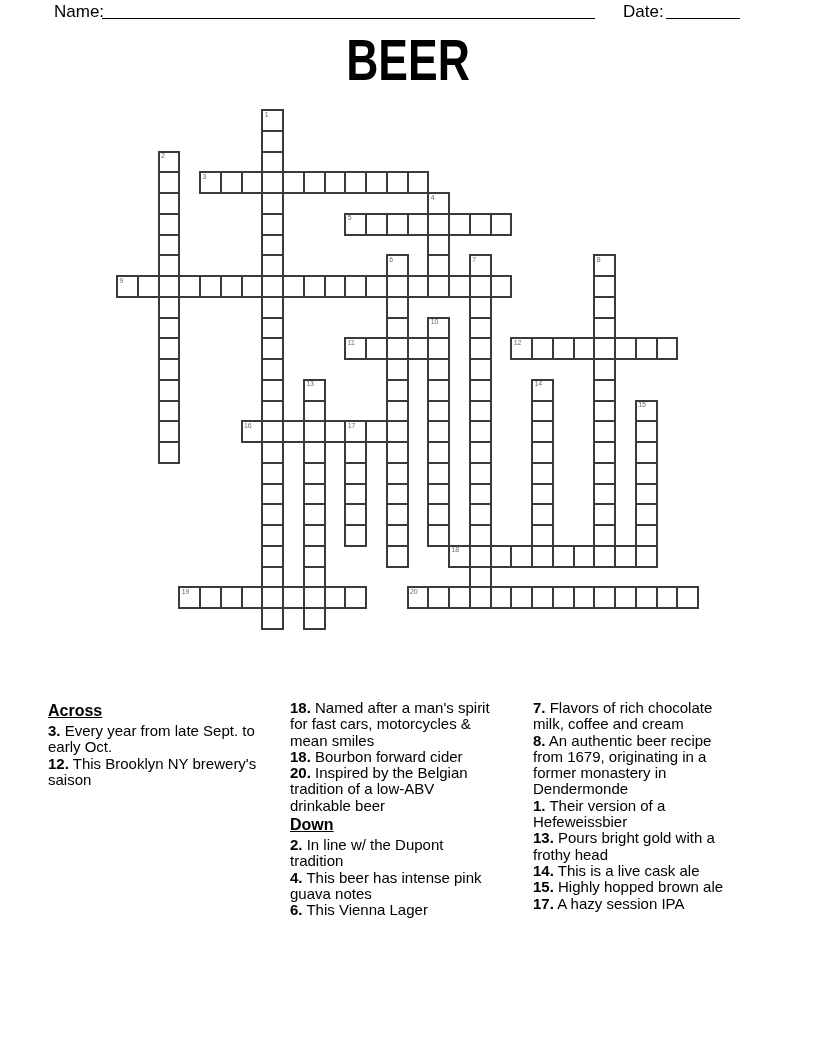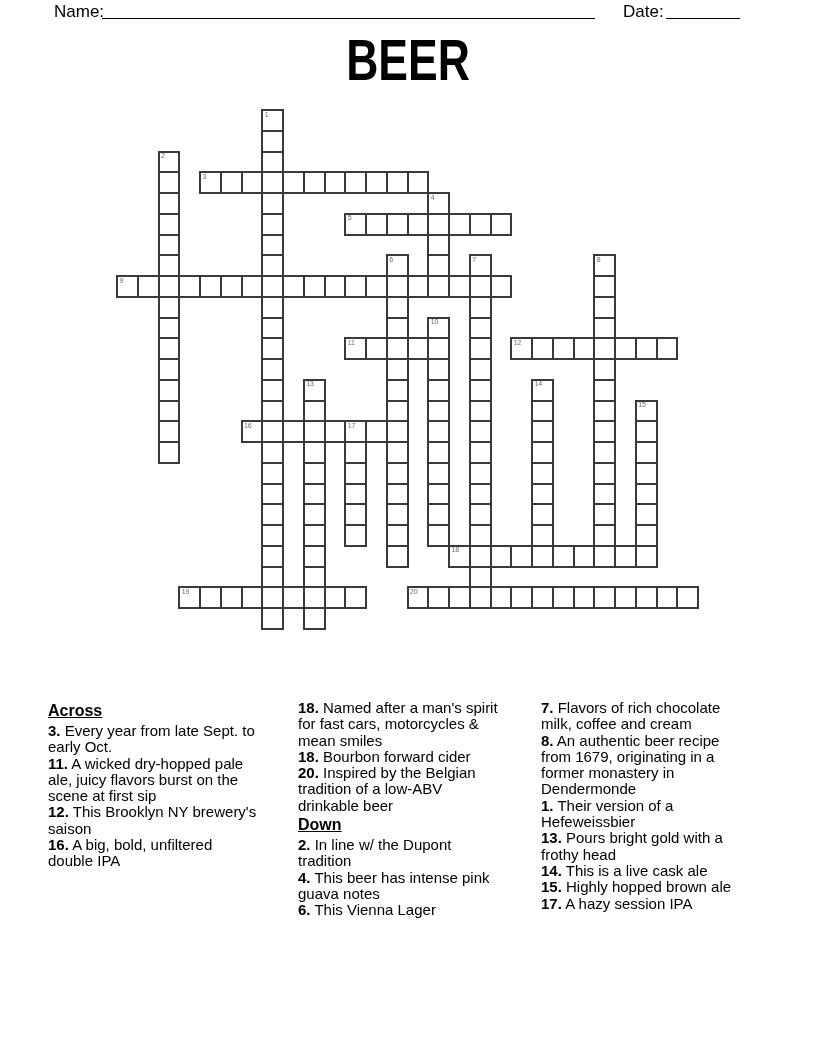--- a/index.html
+++ b/index.html
@@ -9,21 +9,21 @@
   .blank-line{position:absolute;top:2px;height:16px;border-bottom:1.6px solid #000;}
   .title{position:absolute;left:0;right:0;top:31px;text-align:center;
          font-size:57px;font-weight:bold;line-height:58px;transform:scaleX(0.78);}
   .grid{position:absolute;left:0;top:0;width:816px;height:700px;}
   .cell{position:absolute;width:22.75px;height:22.75px;box-sizing:border-box;
         border:2px solid #3a3a3a;background:#fff;}
   .cnum{position:absolute;top:-0.5px;left:1.5px;font-size:7px;line-height:8px;
         color:#6b6b6b;letter-spacing:-0.2px;}
   .clues{position:absolute;top:700px;left:48px;display:flex;}
   .clue-col{font-size:15px;line-height:16.3px;}
-  .clue-col:nth-child(1){width:212px;margin-right:38px;}
+  .clue-col:nth-child(1){width:212px;margin-right:30px;}
   .clue-col:nth-child(2){width:203px;margin-right:40px;}
   .clue-col:nth-child(3){width:212px;}
   .clue-heading{font-size:16px;font-weight:bold;text-decoration:underline;
                 line-height:19px;margin:1px 0 3px 0;}
   .clue{margin:0;}
   .clue b{font-weight:bold;}
 </style>
 </head>
 <body>
 
@@ -286,23 +286,21 @@
       <div class="cell" style="left: 344.25px; top: 461.75px;"></div>
       <div class="cell" style="left: 344.25px; top: 482.5px;"></div>
       <div class="cell" style="left: 344.25px; top: 503.25px;"></div>
       <div class="cell" style="left: 344.25px; top: 524px;"></div>
     </div>
 
   <div class="clues">
       <div class="clue-col">
         <div class="clue-heading">Across</div>
         <div class="clue"><b>3.</b> Every year from late Sept. to early Oct.</div>
-        <div class="clue"><b>11.</b> A wicked dry-hopped pale ale, juicy flavors burst on the scene at first sip</div>
         <div class="clue"><b>12.</b> This Brooklyn NY brewery's saison</div>
-        <div class="clue"><b>16.</b> A big, bold, unfiltered double IPA</div>
       </div>
       <div class="clue-col">
         <div class="clue"><b>18.</b> Named after a man's spirit for fast cars, motorcycles &amp; mean smiles</div>
         <div class="clue"><b>18.</b> Bourbon forward cider</div>
         <div class="clue"><b>20.</b> Inspired by the Belgian tradition of a low-ABV drinkable beer</div>
         <div class="clue-heading">Down</div>
         <div class="clue"><b>2.</b> In line w/ the Dupont tradition</div>
         <div class="clue"><b>4.</b> This beer has intense pink guava notes</div>
         <div class="clue"><b>6.</b> This Vienna Lager</div>
       </div>

